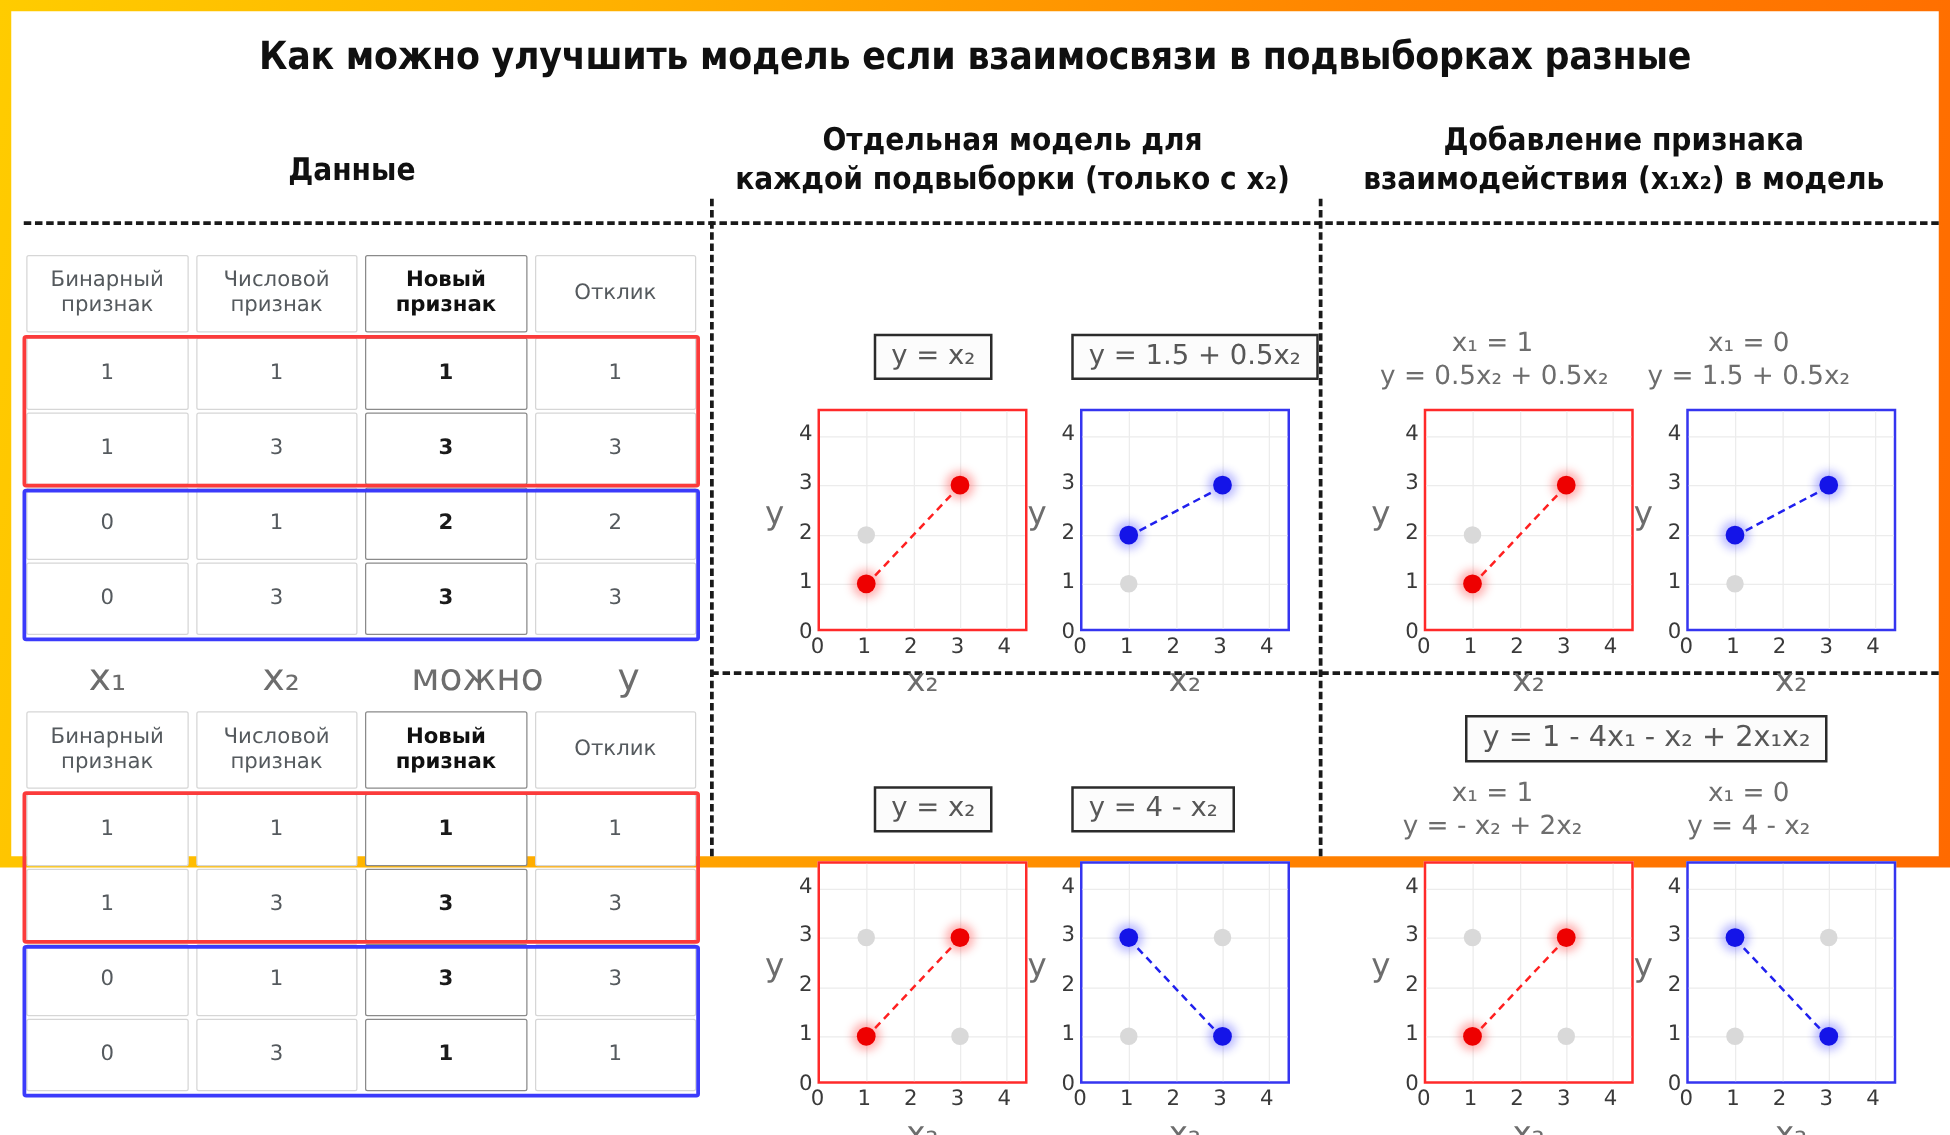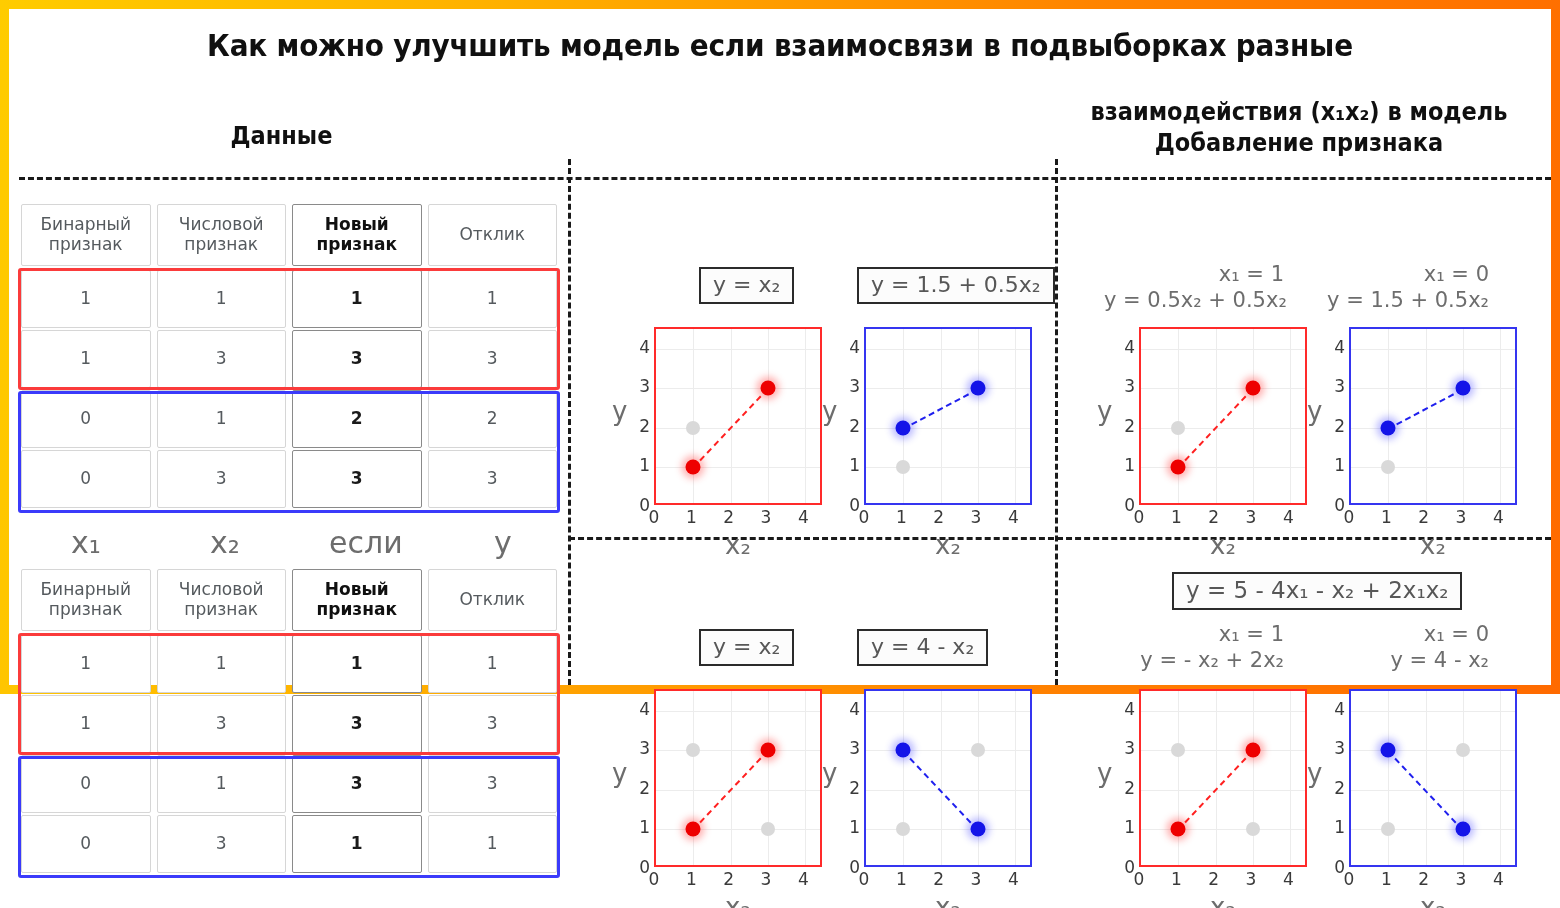--- a/index.html
+++ b/index.html
@@ -132,21 +132,21 @@
     padding: 3px 12px 5px 12px;
     white-space: nowrap;
     font-family: "DejaVu Sans", "Liberation Sans", sans-serif;
     text-align: center;
   }
   .fbox.wide { font-size: 23px; }
 
   
   .subhead {
     position: absolute;
-    text-align: right;
+    text-align: center;
     font-size: 21px;
     color: #6d6d6d;
     line-height: 1.25;
     white-space: nowrap;
     font-family: "DejaVu Sans", "Liberation Sans", sans-serif;
   }
 
   
   .chart { position: absolute; }
   .plotbox {
@@ -207,23 +207,27 @@
 <body>
 
 <div class="frame">
 <div class="canvas">
 
   <div class="title">Как можно улучшить модель если взаимосвязи в подвыборках разные</div>
 
   <div class="colhead colhead-data">
     <span>Данные</span>
   </div>
+  <div class="colhead colhead-sep">
+    <div>Отдельная модель для</div>
+    <div>каждой подвыборки (только с x₂)</div>
+  </div>
   <div class="colhead colhead-inter">
+    <div>Добавление признака</div>
     <div>взаимодействия (x₁x₂) в модель</div>
-    <div>Добавление признака</div>
   </div>
 
   <div class="hdash hdash-top"></div>
   <div class="hdash hdash-mid"></div>
   <div class="vdash vdash-1"></div>
   <div class="vdash vdash-2"></div>
 
   <div class="dtable dtable-1" id="tbl-top">
         <div class="drow head">
           <div class="dcell">
@@ -310,21 +314,21 @@
           </div>
           <div class="grp red" style="top: -2px; height: 122px;"></div>
           <div class="grp blue" style="top: 121px; height: 122px;"></div>
         </div>
       </div>
 
   <div class="varrow">
     <div class="dashline"></div>
     <span class="vl" style="left:42px;background:#fff;padding:0 8px;">x₁</span>
     <span class="vl" style="left:181px;background:#fff;padding:0 8px;">x₂</span>
-    <span class="vl" style="left:300px;background:#fff;padding:0 8px;">если</span>
+    <span class="vl" style="left:300px;background:#fff;padding:0 8px;">можно</span>
     <span class="vl" style="left:465px;background:#fff;padding:0 8px;">y</span>
   </div>
 
   <div class="fbox" style="left:690px;top:258px;">y = x₂</div>
   <div class="fbox" style="left:848px;top:258px;">y = 1.5 + 0.5x₂</div>
 
   <div class="chart" id="ch-sep-top-red" style="left:605px; top:318px;">
         <div class="plotbox">
           <div class="gridline gv" style="left: 37.3333px;"></div>
           <div class="gridline gh" style="top: 138.444px;"></div>
@@ -527,21 +531,21 @@
           <div class="xtick" style="left: 0px;">0</div>
           <div class="xtick" style="left: 37.3333px;">1</div>
           <div class="xtick" style="left: 74.6667px;">2</div>
           <div class="xtick" style="left: 112px;">3</div>
           <div class="xtick" style="left: 149.333px;">4</div>
         </div>
         <div class="axis-y-label">y</div>
         <div class="axis-x-label">x₂</div>
       </div>
 
-  <div class="fbox wide" style="left:1163px;top:563px;">y = 5 - 4x₁ - x₂ + 2x₁x₂</div>
+  <div class="fbox wide" style="left:1163px;top:563px;">y = 1 - 4x₁ - x₂ + 2x₁x₂</div>
 
   <div class="subhead" style="left:1095px;top:612px;width:180px;">
     <div>x₁ = 1</div>
     <div>y = - x₂ + 2x₂</div>
   </div>
   <div class="subhead" style="left:1300px;top:612px;width:180px;">
     <div>x₁ = 0</div>
     <div>y = 4 - x₂</div>
   </div>
 

